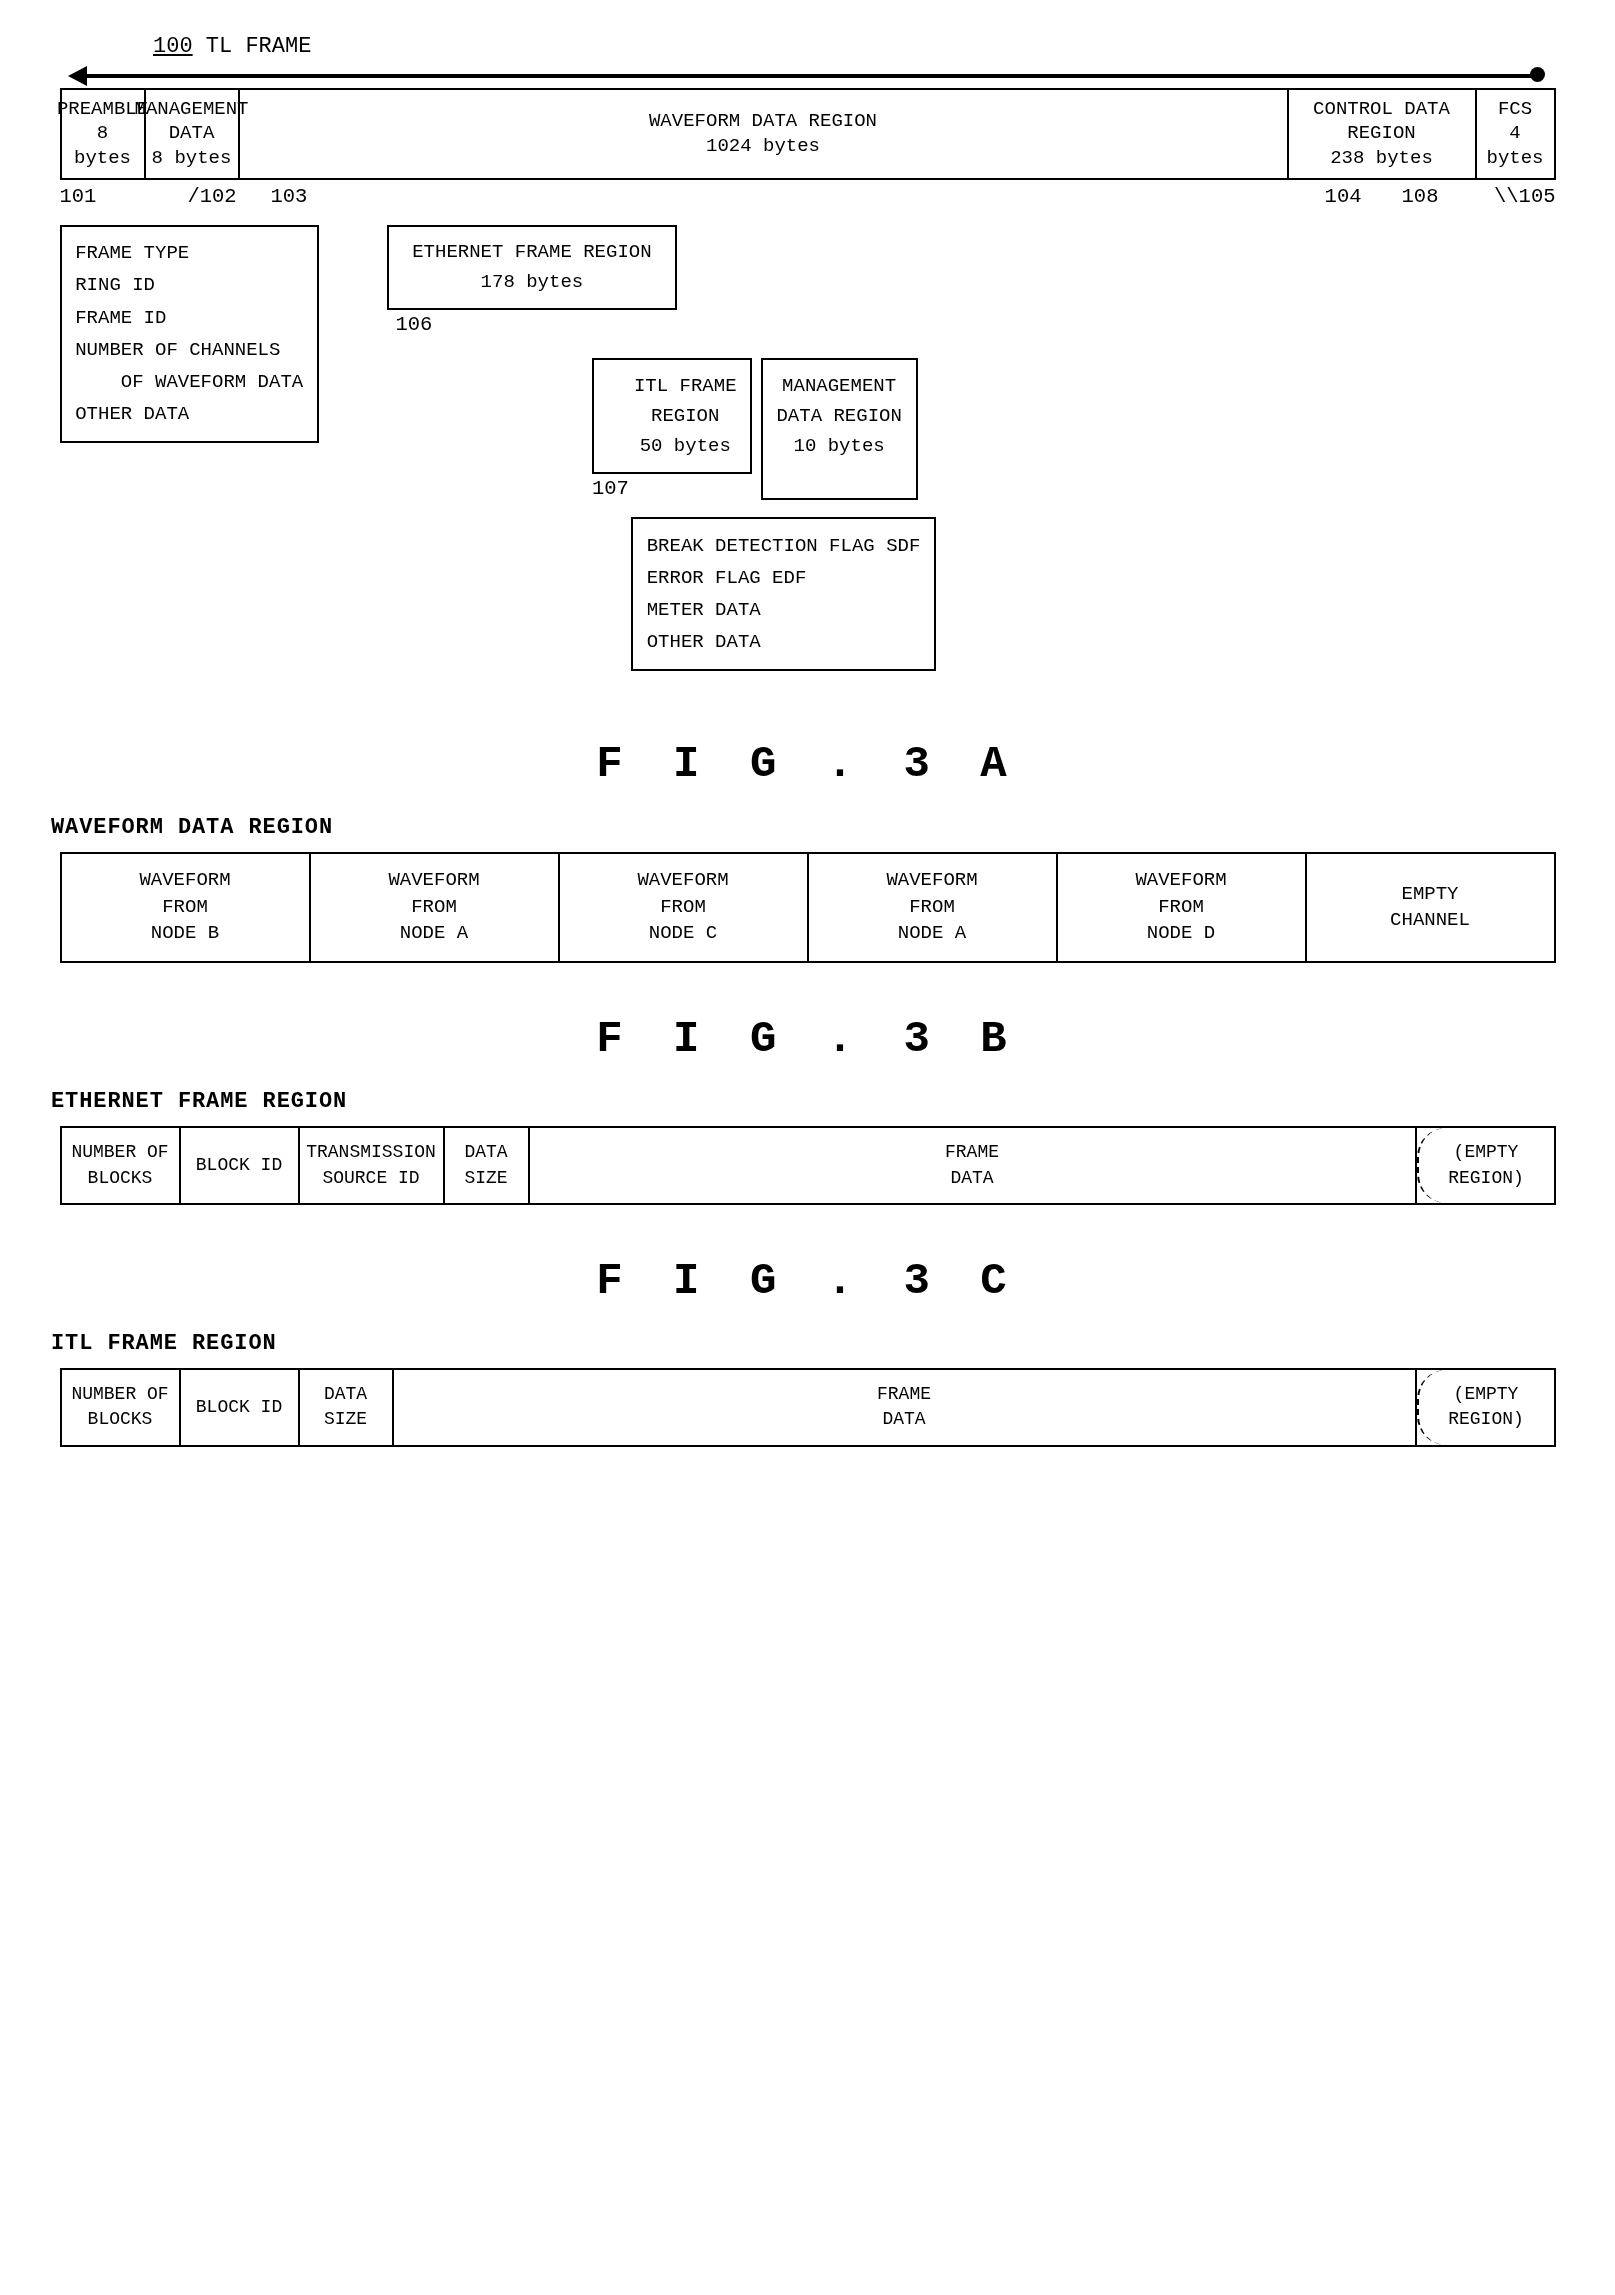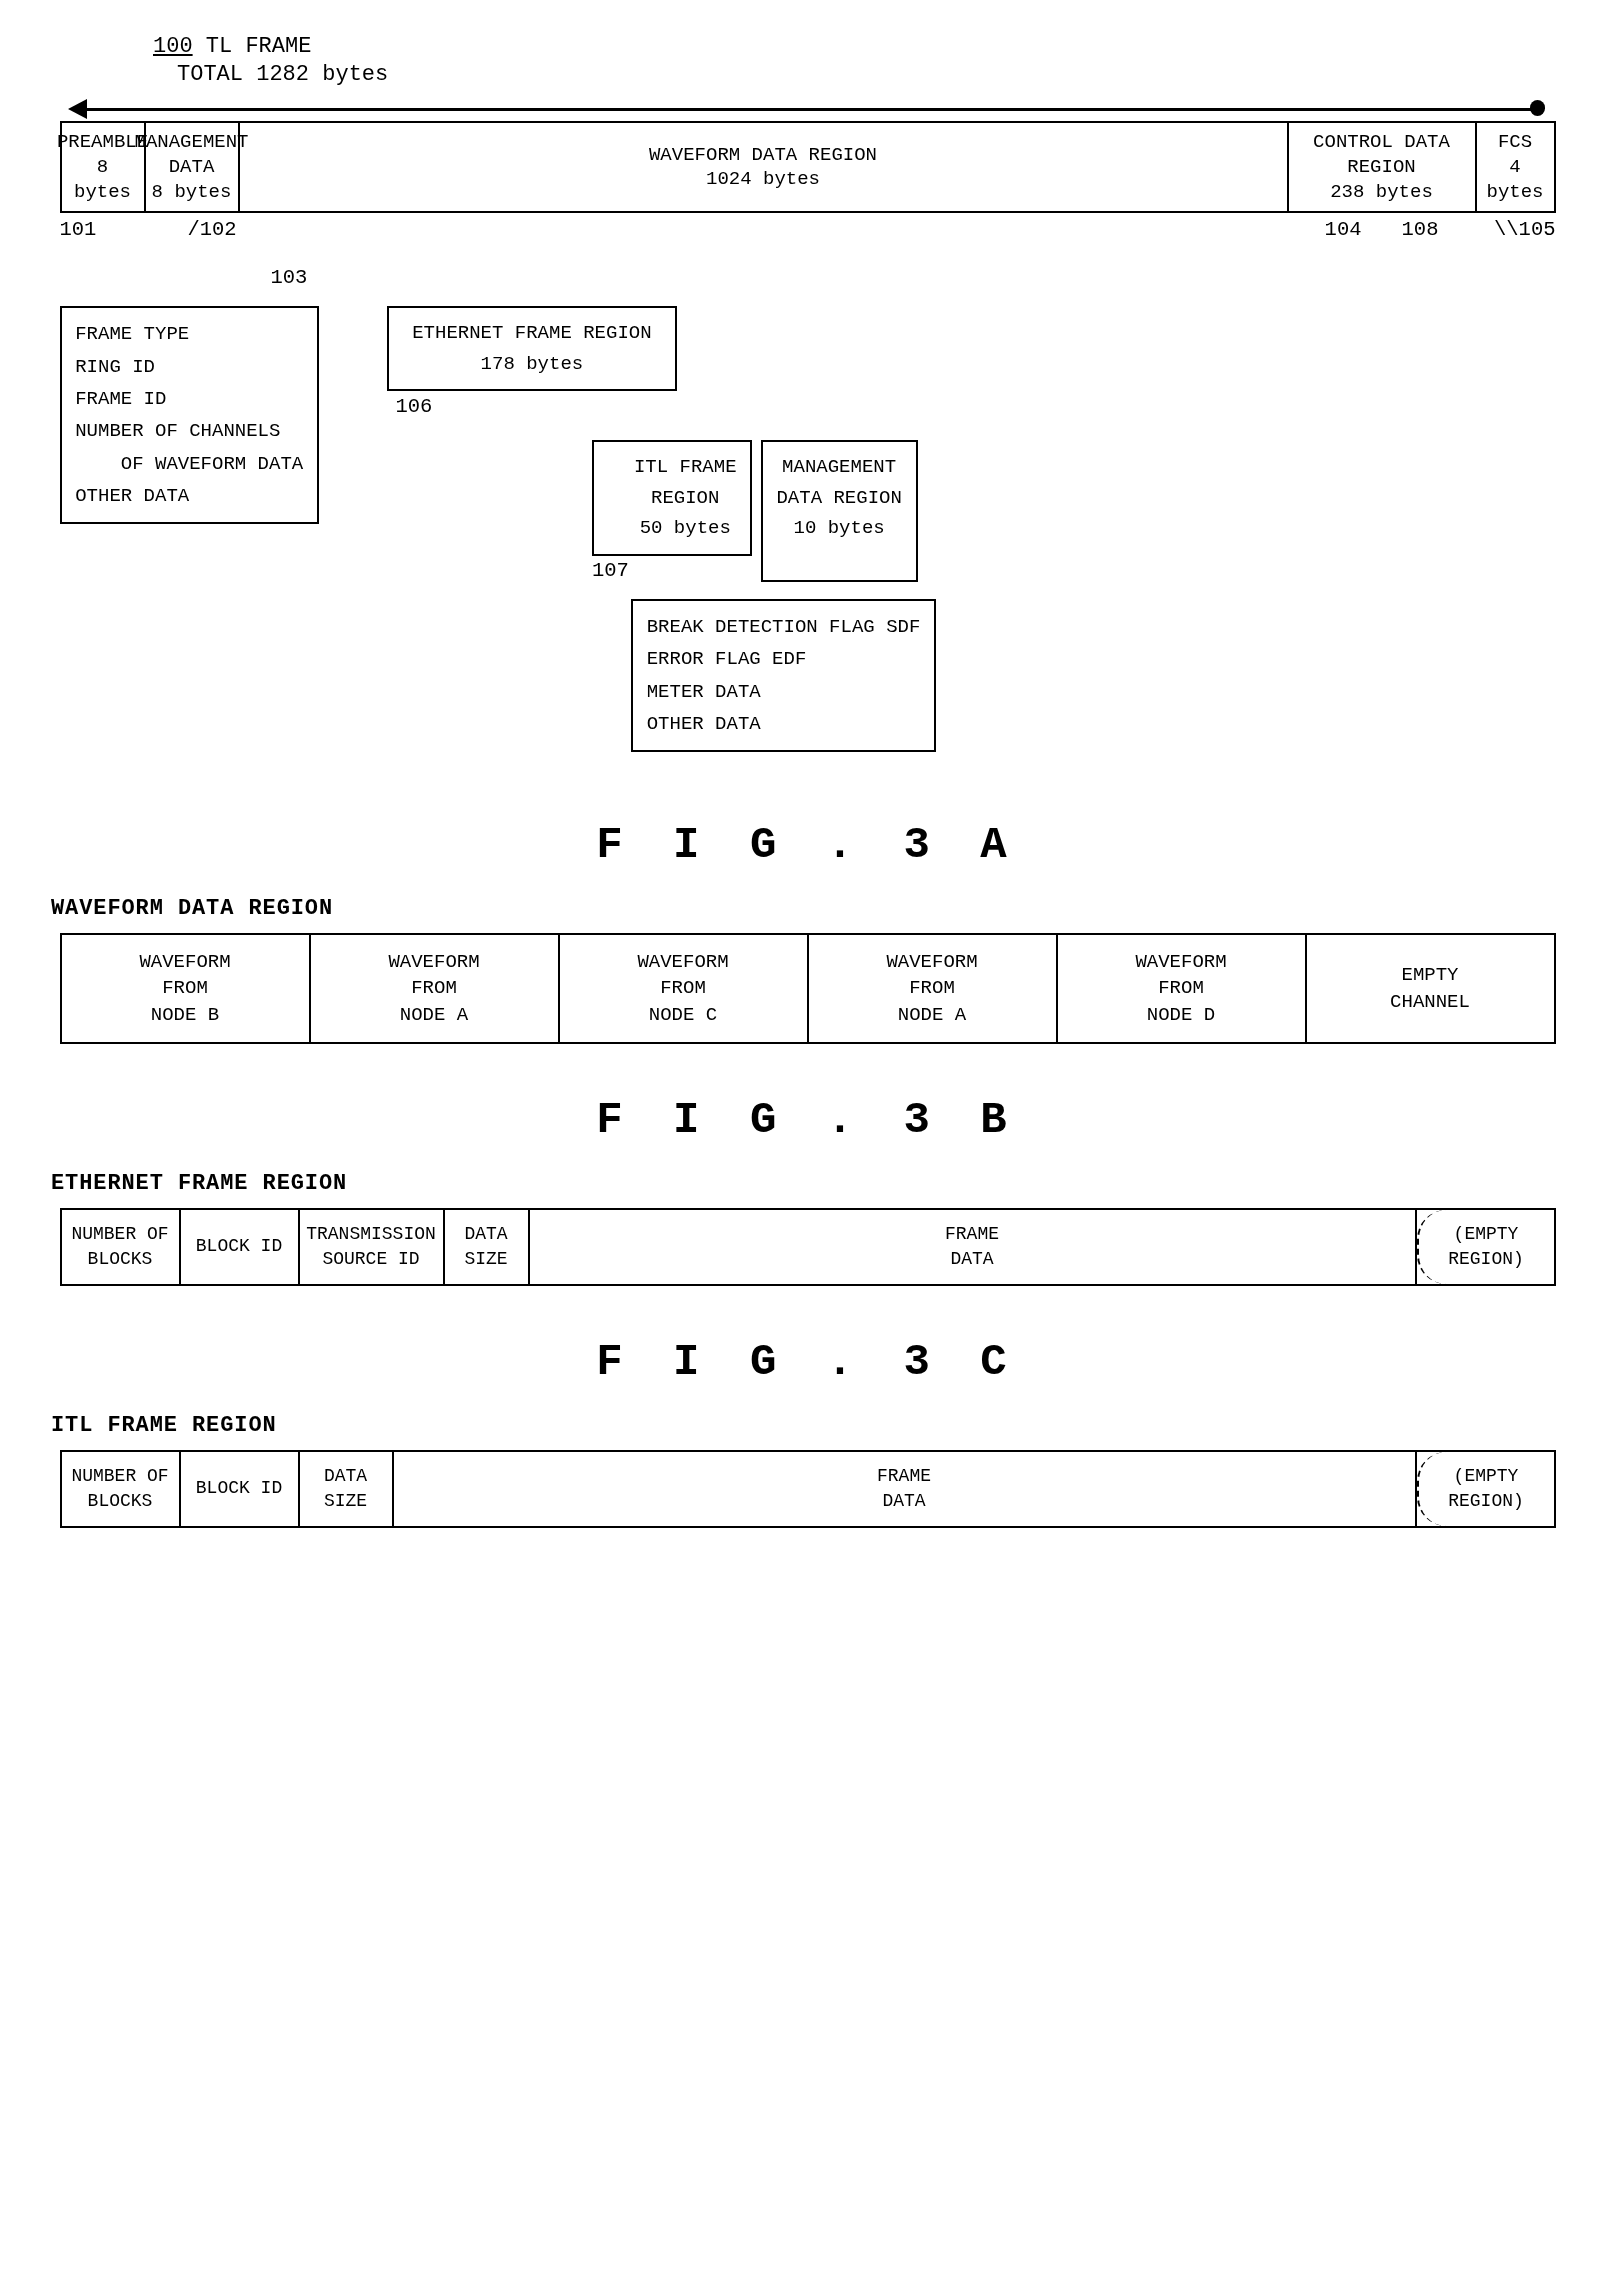--- a/index.html
+++ b/index.html
@@ -162,21 +162,20 @@
 </head>
 <body>
 
 <div class="fig2-container">
 
 
   <div class="tl-frame-label">
     <span class="underline">100</span>
     <span> </span><span>TL FRAME</span>
   </div>
-  <div class="tl-frame-total">TOTAL 1282 bytes</div>
 
   <div class="arrow-container">
     <div class="arrow-line"></div>
     <div class="arrow-head-left"></div>
     <div class="arrow-dot-right"></div>
   </div>
 
   <div class="frame-table">
     <div class="frame-cell preamble">
       <div>PREAMBLE</div>
@@ -198,21 +197,21 @@
     </div>
     <div class="frame-cell fcs">
       <div>FCS</div>
       <div>4 bytes</div>
     </div>
   </div>
 
   <div style="display:flex; margin: 5.1px 8.5px 0 8.5px; font-size:20.5px; position:relative;gap:33px;">
     <span style="width:94px; text-align:left;">101</span>
     <span style="width:51px; text-align:center;">/102</span>
-    <span style="width:34px;margin-top:48px;">103</span>
+    <span style="width:34px;">103</span>
     <span style="flex:1;"></span>
     <span style="width:85px; text-align:right;">104</span>
     <span style="width:51px; text-align:center;">108</span>
     <span style="width:77px; text-align:right;">\\105</span>
   </div>
 
   <div style="display:flex; margin:17px 8.5px 0 8.5px; gap:17px; align-items:flex-start;">
 
     <div style="display:flex; flex-direction:column; align-items:flex-start;">
       <div class="detail-box" style="font-size:19px; line-height:1.7; min-width:239px;">

